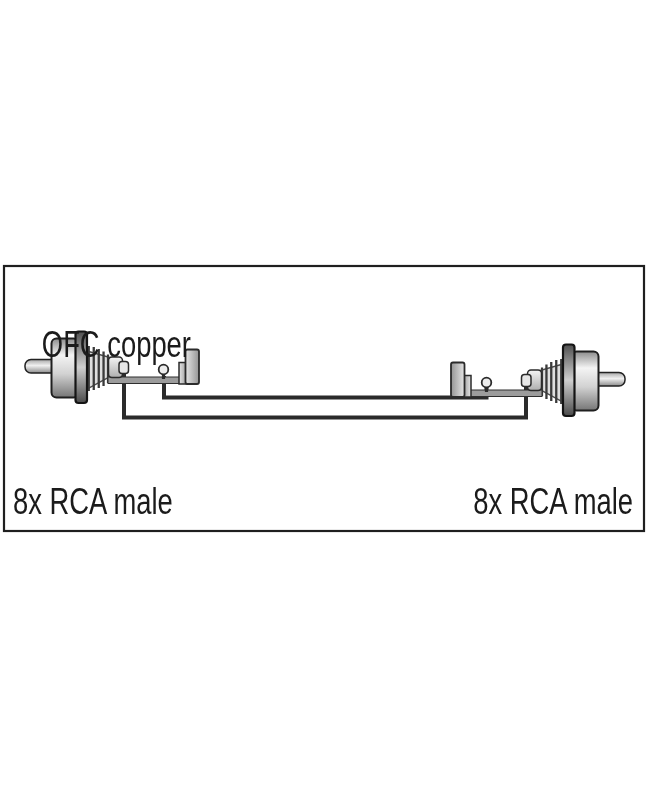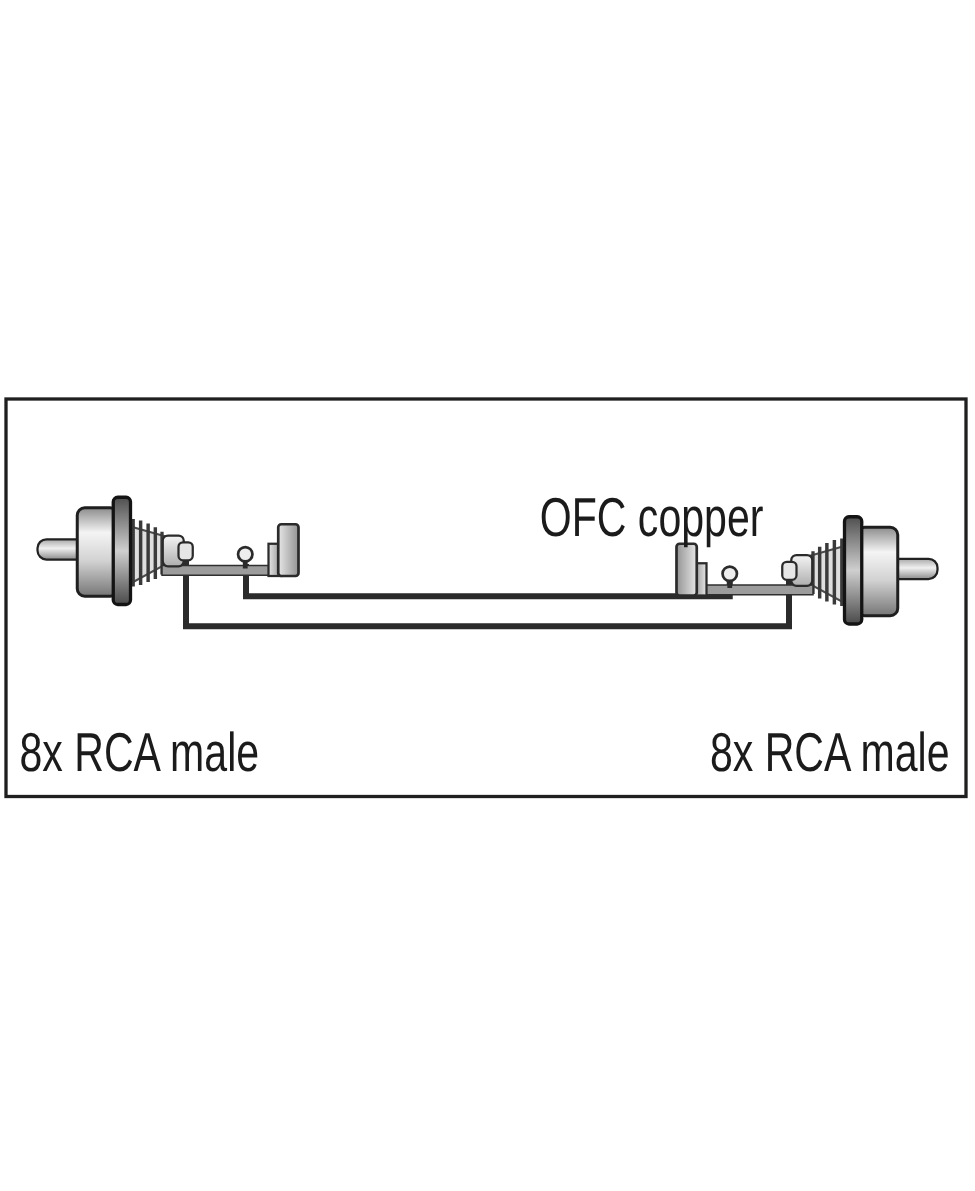--- a/index.html
+++ b/index.html
@@ -6,21 +6,21 @@
   .page{
     position:relative;width:650px;height:794px;background:#ffffff;
     font-family:"Liberation Sans",sans-serif;overflow:hidden;
   }
   .diagram-svg{position:absolute;left:0;top:0;}
   .label{
     position:absolute;font-size:36.5px;line-height:1;font-weight:400;
     color:#1b1b1b;white-space:nowrap;
   }
   .label .condensed{display:inline-block;transform:scaleX(0.75);}
-  .title-label{left:0;top:327px;width:534px;text-align:right;}
+  .title-label{left:0;top:327px;width:534px;text-align:left;padding-left:17px;}
   .title-label .condensed{transform-origin:50% 50%;}
   .left-label{left:13px;top:484px;}
   .left-label .condensed{transform-origin:0 50%;}
   .right-label{right:17px;top:484px;text-align:right;}
   .right-label .condensed{transform-origin:100% 50%;}
 </style>
 </head>
 <body>
 
 <div class="page">

